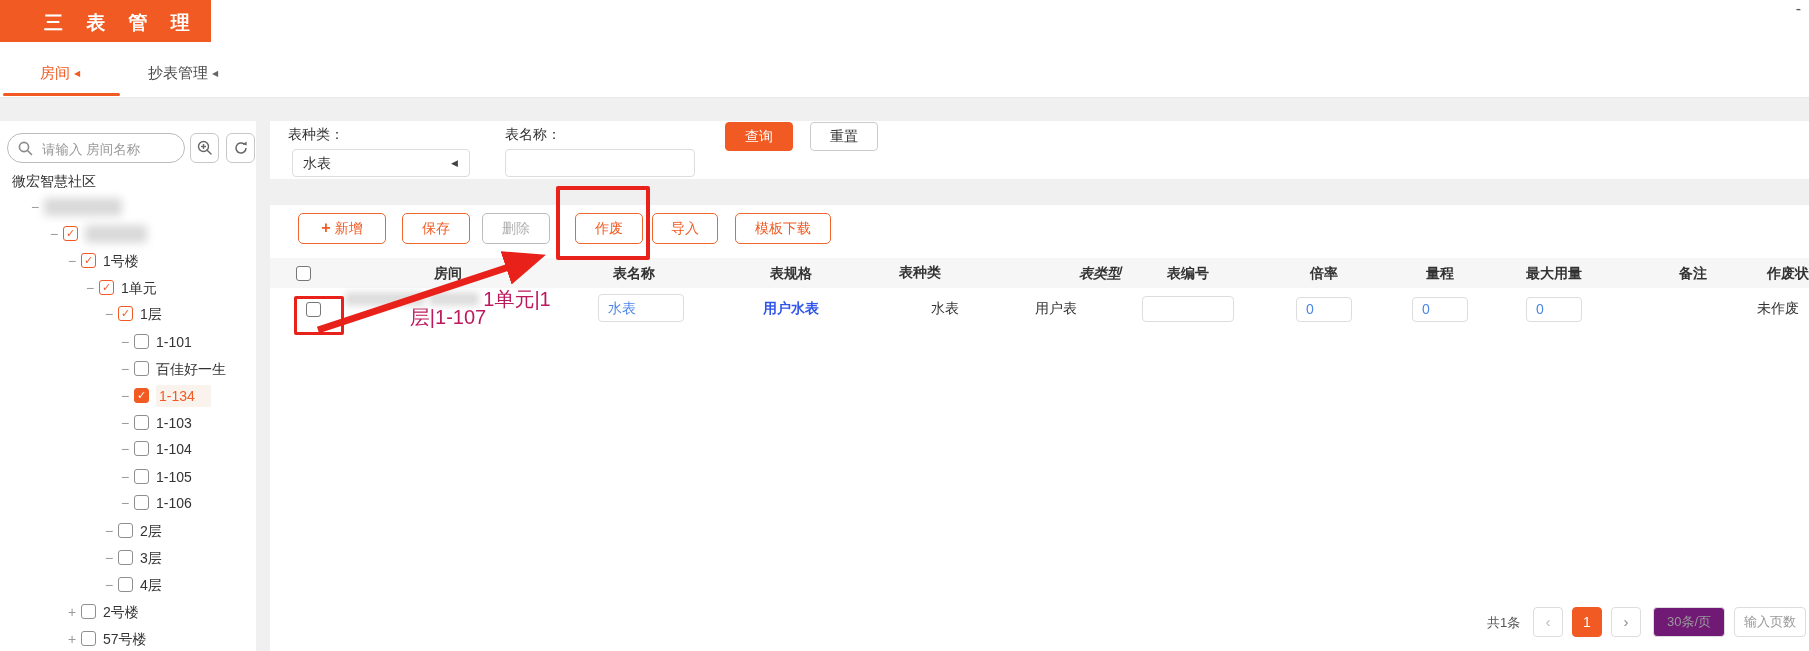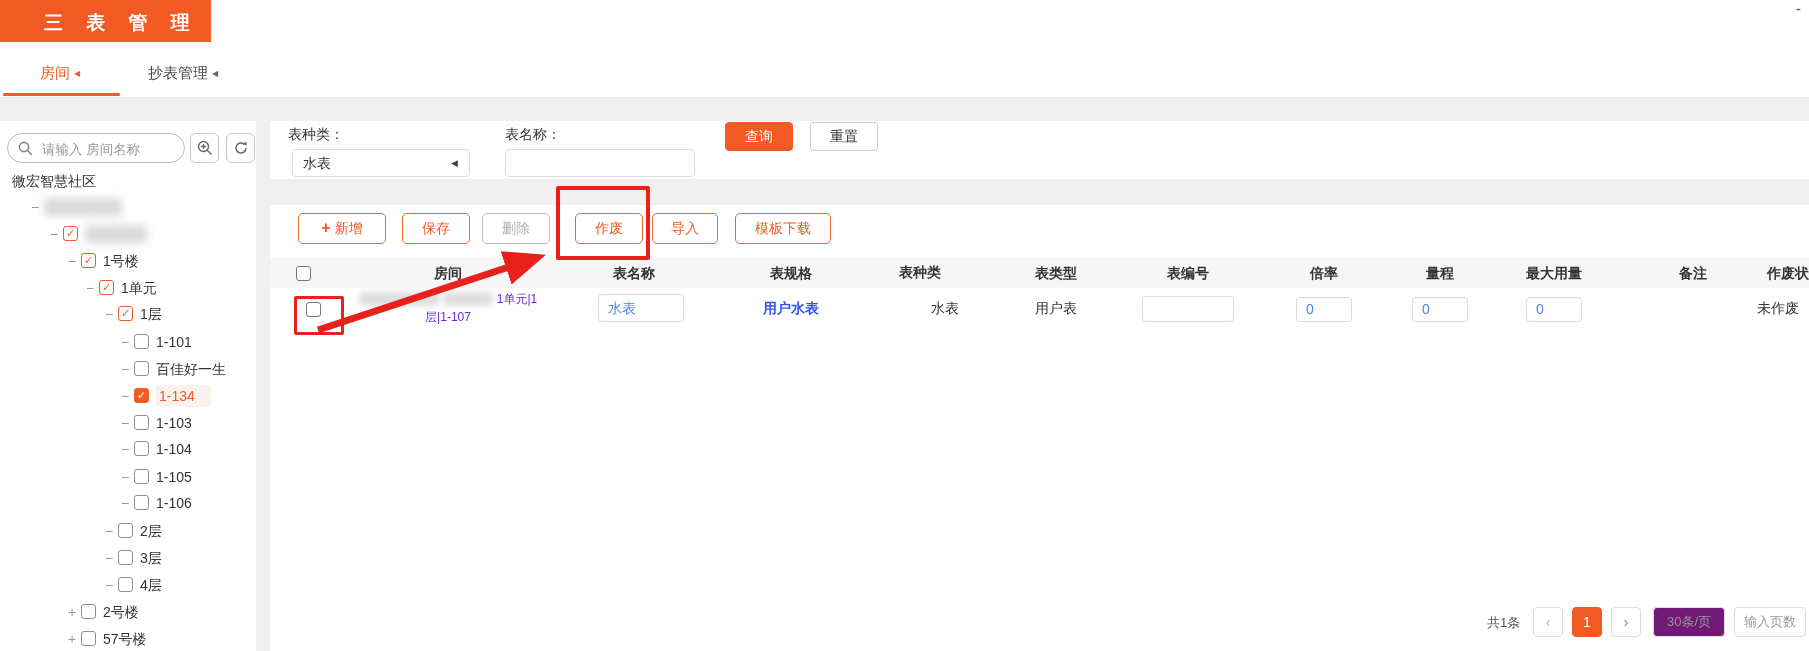--- a/index.html
+++ b/index.html
@@ -45,21 +45,21 @@
   .table-card{position:absolute;left:270px;top:205px;width:1539px;height:446px;background:#fff;}
   .tbtn{position:absolute;top:8px;height:31px;box-sizing:border-box;background:#fff;border:1px solid #f0662b;border-radius:5px;color:#f15a22;font-size:14px;cursor:pointer;font-family:inherit;white-space:nowrap;}
   .tbtn.disabled{border-color:#bcbcbc;color:#b0b0b0;}
   .tbtn .plus{font-size:16px;font-weight:bold;margin-right:4px;}
   .thead{position:absolute;left:270px;top:258px;width:1539px;height:30px;background:#f6f6f6;}
   .thcell{position:absolute;top:0;transform:translateX(-50%);line-height:30px;font-weight:600;font-size:14px;color:#333;white-space:nowrap;}
   .hcb{position:absolute;left:26px;top:8px;width:15px;height:15px;box-sizing:border-box;border:1.5px solid #777;border-radius:3px;background:#fff;cursor:pointer;}
   .row-layer{position:absolute;left:0;top:0;width:1809px;height:651px;}
   .rcb{position:absolute;left:306px;top:302px;width:15px;height:15px;box-sizing:border-box;border:1.5px solid #777;border-radius:3px;background:#fff;cursor:pointer;}
   .cell{position:absolute;transform:translateX(-50%);font-size:14px;color:#333;white-space:nowrap;}
-  .roomcell{position:absolute;left:448px;top:290px;transform:translateX(-50%);width:210px;text-align:center;font-size:12px;color:#6d28d9;}
+  .roomcell{position:absolute;left:448px;top:290px;transform:translateX(-50%);width:210px;text-align:center;font-size:20px;color:#be185d;}
   .roomcell .l1{height:18px;line-height:18px;display:flex;align-items:center;justify-content:center;gap:4px;}
   .roomcell .l2{height:18px;line-height:18px;}
   .iblur{display:inline-block;background:#dedede;filter:blur(3px);border-radius:2px;height:14px;}
   .mini-input{position:absolute;box-sizing:border-box;border:1px solid #ddd;border-radius:4px;background:#fff;font-size:14px;color:#4a86e8;padding-left:9px;}
   .linkblue{color:#2f54eb;font-weight:600;cursor:pointer;}
   
   .pag-text{position:absolute;left:1487px;top:614px;font-size:13px;color:#555;}
   .pag-btn{position:absolute;top:607px;width:30px;height:30px;box-sizing:border-box;border:1px solid #ddd;border-radius:4px;background:#fff;font-size:15px;cursor:pointer;font-family:inherit;line-height:26px;text-align:center;padding:0;}
   .pag-btn.prev{left:1533px;color:#bbb;}
   .pag-btn.page{left:1572px;background:#f15a22;border-color:#f15a22;color:#fff;font-size:14px;}
@@ -225,21 +225,21 @@
     <button class="tbtn" style="left:382px;width:66px">导入</button>
     <button class="tbtn" style="left:465px;width:96px">模板下载</button>
   </div>
 
   <div class="thead" id="thead">
     <span class="hcb"></span>
   <span class="thcell" style="left: 178px;">房间</span>
       <span class="thcell" style="left: 364px;">表名称</span>
       <span class="thcell" style="left: 521px;">表规格</span>
       <span class="thcell" style="left: 650px; font-family: Liberation Serif, serif;">表种类</span>
-      <span class="thcell" style="left: 786px;">表类型</span>
+      <span class="thcell" style="left: 830px; font-style: italic;">表类型</span>
       <span class="thcell" style="left: 918px;">表编号</span>
       <span class="thcell" style="left: 1054px;">倍率</span>
       <span class="thcell" style="left: 1170px;">量程</span>
       <span class="thcell" style="left: 1284px;">最大用量</span>
       <span class="thcell" style="left: 1401px; margin-left: 22px;">备注</span>
       <span class="thcell" style="left: 1525px;">作废状态</span>
     </div>
 
   <div class="row-layer">
     <span class="rcb"></span>

